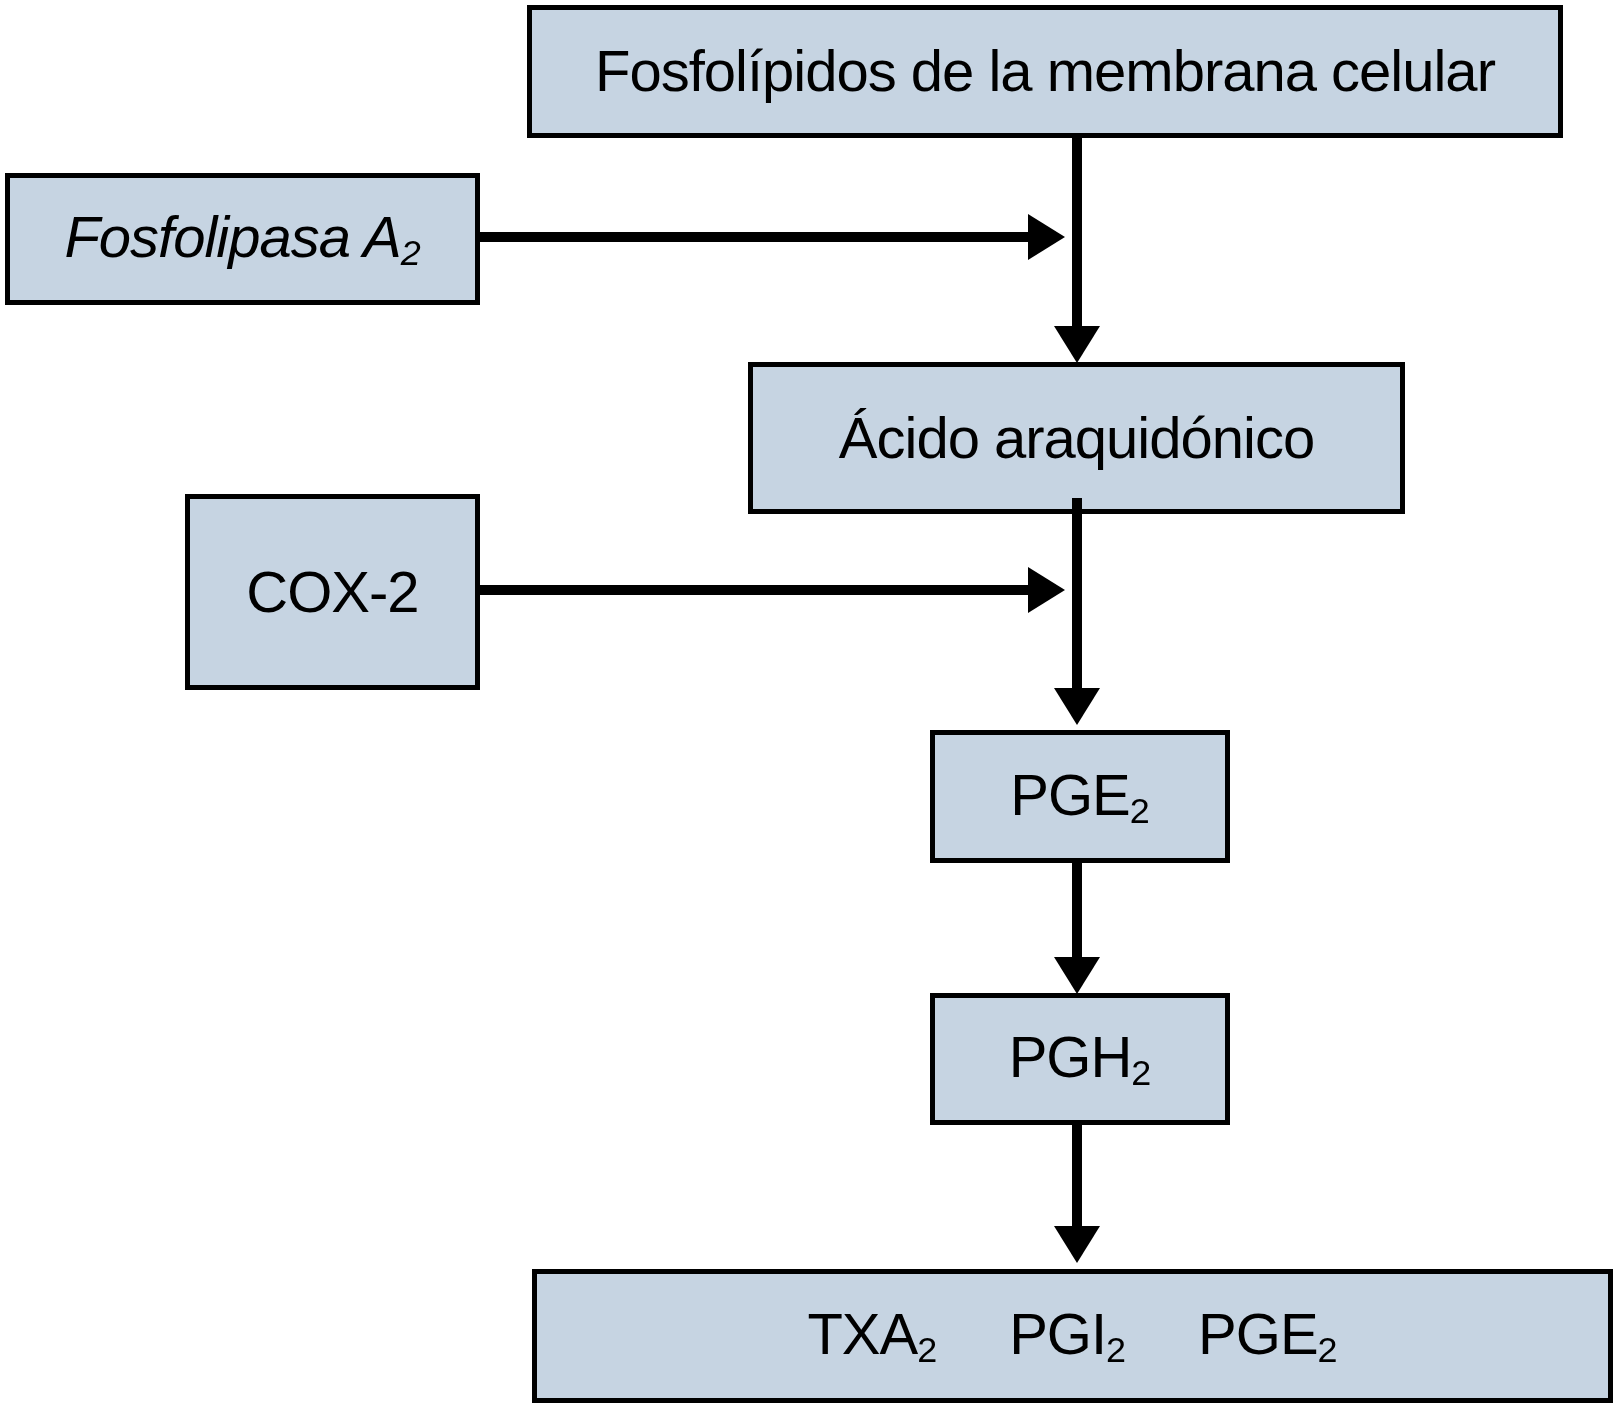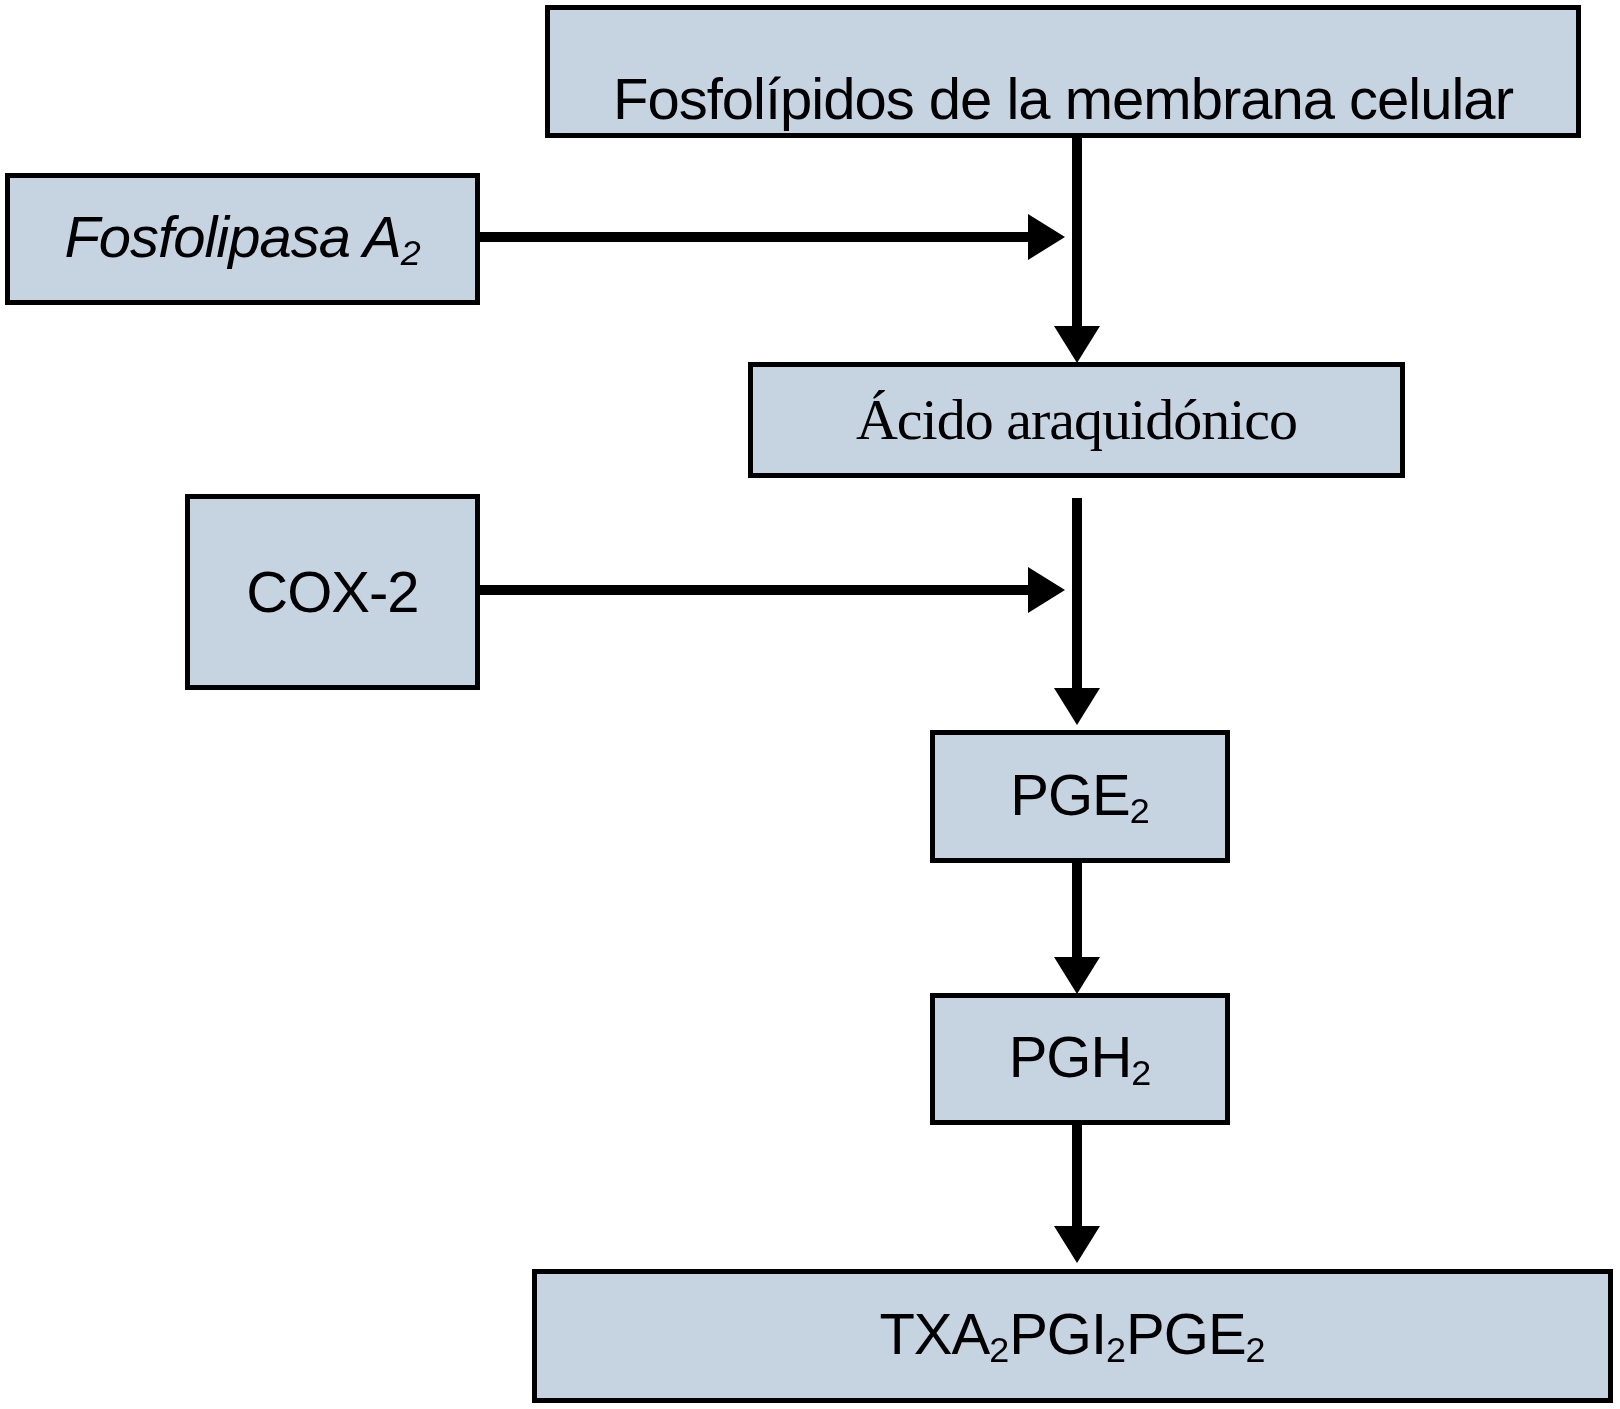--- a/index.html
+++ b/index.html
@@ -35,20 +35,21 @@
     font-size: 0.62em;
     vertical-align: -0.22em;
     letter-spacing: 0;
   }
   .stack {
     text-align: center;
   }
   .stack .txt { display: block; }
   .products-row {
     display: flex;
+    gap: 72px;
     align-items: center;
     justify-content: center;
   }
   .vline {
     position: absolute;
     width: 10px;
     background: var(--arrow, #000);
   }
   .hline {
     position: absolute;
@@ -68,35 +69,35 @@
     border-top: 23px solid transparent;
     border-bottom: 23px solid transparent;
     border-left: 37px solid var(--arrow, #000);
   }
 </style>
 </head>
 <body>
 
 <div class="canvas">
 
-  <div class="node" style="left:545px; top:5px; width:1036px; height:133px;align-items:flex-end;">
+  <div class="node" style="left:527px; top:5px; width:1036px; height:133px;">
     <span class="txt">Fosfolípidos de la membrana celular</span>
   </div>
 
   <div class="vline" style="left:1072px; top:136px; height:190px;"></div>
   <div class="head-down" style="left:1054px; top:326px;"></div>
 
   <div class="node" style="left:5px; top:173px; width:475px; height:132px;font-style:italic;">
     <span class="txt"><span>Fosfolipasa A</span><sub class="sub">2</sub></span>
   </div>
 
   <div class="hline" style="left:478px; top:232px; width:550px;"></div>
   <div class="head-right" style="left:1028px; top:214px;"></div>
 
-  <div class="node" style="left:748px; top:362px; width:657px; height:116px;font-family:Liberation Serif, serif;">
+  <div class="node" style="left:748px; top:362px; width:657px; height:152px;">
     <span class="txt">Ácido araquidónico</span>
   </div>
 
   <div class="vline" style="left:1072px; top:498px; height:190px;"></div>
   <div class="head-down" style="left:1054px; top:688px;"></div>
 
   <div class="node" style="left:185px; top:494px; width:295px; height:196px;">
     <div class="stack">
       <span class="txt">COX-2</span>
     </div>

